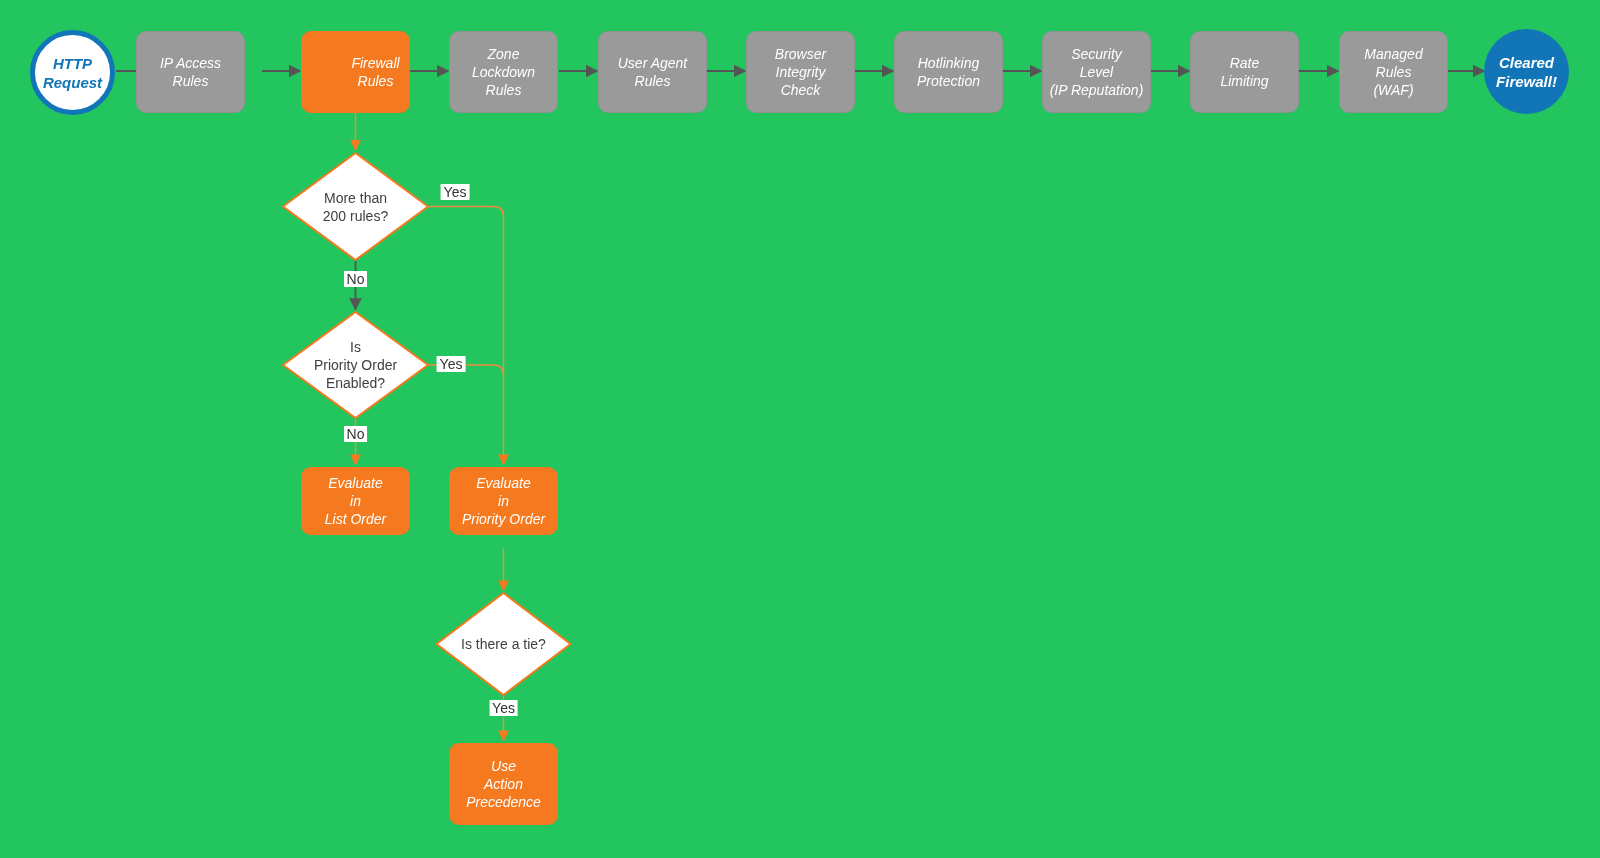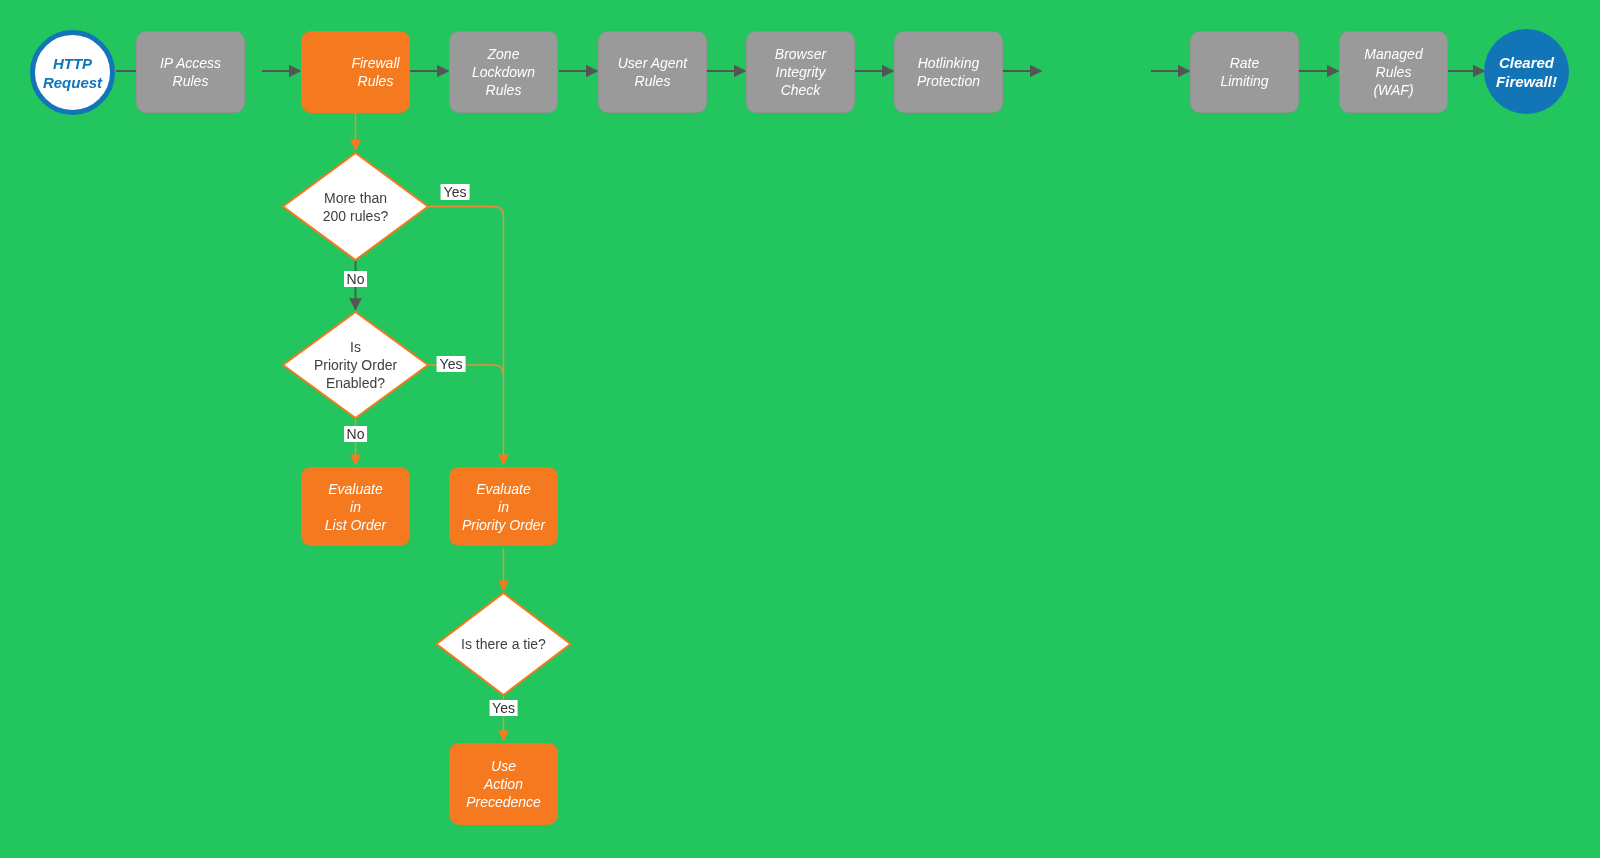--- a/index.html
+++ b/index.html
@@ -36,21 +36,21 @@
     color: var(--text-white);
     font-style: italic; font-size: 14px; line-height: 18px;
   }
   .process.orange {
     background: var(--node-orange);
     border: 1px solid var(--node-orange);
     padding-left: 40px;
   }
   .branch-box {
     position: absolute;
-    width: 109px; height: 79px;
+    width: 109px; height: 68px;
     border-radius: 10px;
     background: var(--node-orange);
     color: var(--text-white);
     display: flex; align-items: center; justify-content: center;
     text-align: center;
     font-style: italic; font-size: 14px; line-height: 18px;
     box-sizing: border-box;
   }
   .terminator {
     position: absolute;
@@ -154,20 +154,25 @@
   </div>
   <div class="node process" style="left:746px;">
     <span class="label">Browser
 Integrity
 Check</span>
   </div>
   <div class="node process" style="left:894px;">
     <span class="label">Hotlinking
 Protection</span>
   </div>
+  <div class="node process" style="left:1042px;">
+    <span class="label">Security
+Level
+(IP Reputation)</span>
+  </div>
   <div class="node process" style="left:1190px;">
     <span class="label">Rate
 Limiting</span>
   </div>
   <div class="node process" style="left:1339px;">
     <span class="label">Managed
 Rules
 (WAF)</span>
   </div>
 

